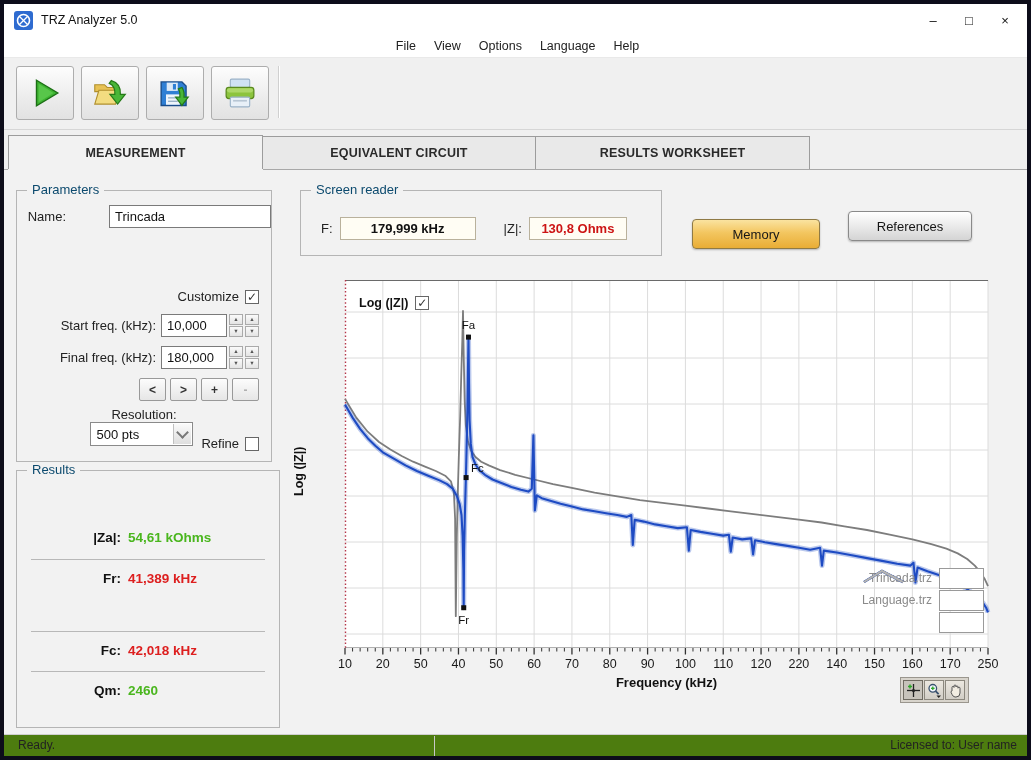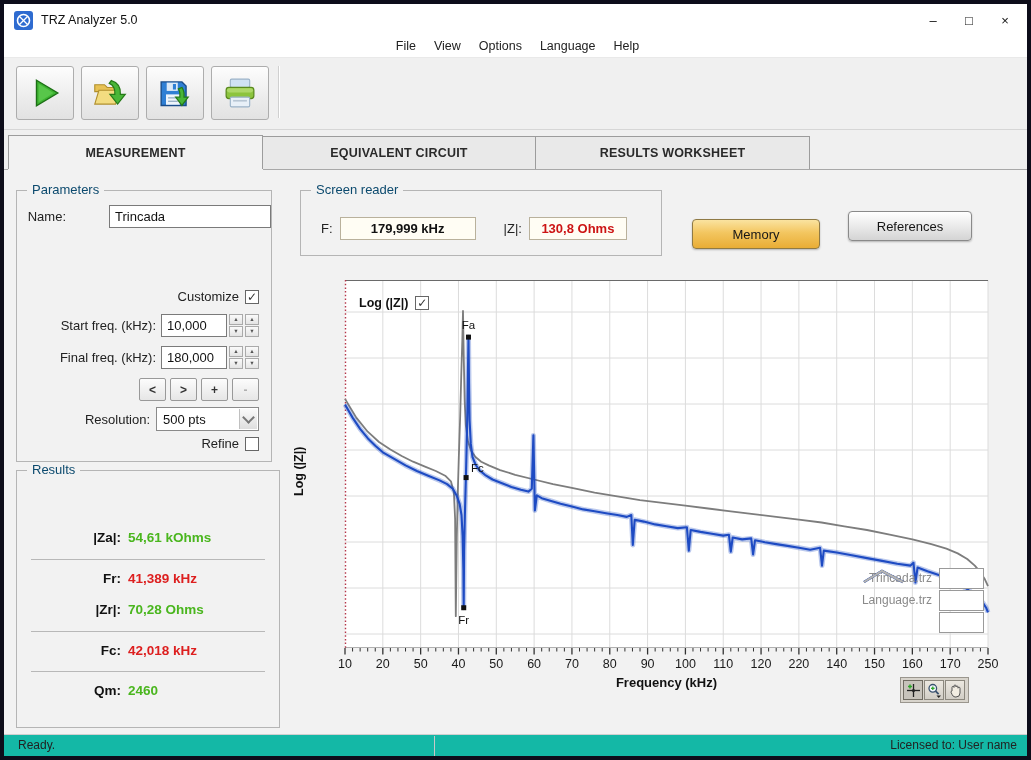--- a/index.html
+++ b/index.html
@@ -59,21 +59,21 @@
   .legend-row{display:flex;align-items:center;justify-content:flex-end;height:22px;}
   .legend-lbl{font-size:12px;color:#8a8a8a;margin-right:7px;}
   .legend-box{width:45px;height:21px;box-sizing:border-box;border:1px solid #9a9a9a;background:#fff;}
   .tick-labels{position:absolute;height:16px;}
   .tick-label{position:absolute;transform:translateX(-50%);font-size:12.5px;color:#1a1a1a;top:0;}
   .xlabel{position:absolute;text-align:center;font-size:13px;font-weight:bold;color:#111;}
   .chart-toolbar{position:absolute;display:flex;background:#d8d4cc;border:1px solid #9a968e;padding:2px;}
   .ct-btn{width:20px;height:20px;box-sizing:border-box;border:1px solid #8c887e;background:linear-gradient(#ece8e0,#d2cec6);display:flex;align-items:center;justify-content:center;margin-right:1px;}
   .ct-btn.pressed{background:#c7c3bb;border-color:#6f6b61;}
   
-  .statusbar{position:relative;height:22px;background:#14b8a6;border-top:1px solid #cfcfcf;font-size:12px;color:#222;}
+  .statusbar{position:relative;height:22px;background:#4d7c0f;border-top:1px solid #cfcfcf;font-size:12px;color:#222;}
   .status-left{position:absolute;left:14px;top:3px;}
   .status-right{position:absolute;right:10px;top:3px;}
   .status-div{position:absolute;left:430px;top:1px;bottom:1px;width:1px;background:#c8c8c8;}
 </style>
 </head>
 <body>
 
 <div class="window">
 
   <div class="titlebar">
@@ -190,21 +190,21 @@
         </span>
       </div>
 
       <div class="row" style="top:187px;justify-content:flex-end;padding-right:12px;">
         <span class="nav-btn">&lt;</span>
         <span class="nav-btn">&gt;</span>
         <span class="nav-btn">+</span>
         <span class="nav-btn disabled">-</span>
       </div>
 
-      <div class="row" style="top:216px;">
+      <div class="row" style="top:216px;flex-direction:column;">
         <span class="lbl" style="flex:1">Resolution:</span>
         <span class="dropdown" style="width:103px;height:24px;margin-left:6px;margin-right:12px;">
           <span>500 pts</span>
           <span class="dd-btn">
               <span class="chev"></span>
             </span>
         </span>
       </div>
 
       <div class="row" style="top:245px;justify-content:flex-end;padding-right:12px;">
@@ -216,24 +216,20 @@
     <div class="groupbox" style="left:12px;top:300px;width:264px;height:258px;">
       <span class="gb-title">Results</span>
       <div class="res-row" style="top:59px;">
           <span class="res-lbl">|Za|:</span>
           <span class="res-val" style="color: rgb(74, 182, 30); font-weight: bold;">54,61 kOhms</span>
         </div>
       <div class="sep-line" style="top:88px;"></div>
       <div class="res-row" style="top:100px;">
           <span class="res-lbl">Fr:</span>
           <span class="res-val" style="color: rgb(221, 31, 31); font-weight: bold;">41,389 kHz</span>
-        </div>
-      <div class="res-row" style="top:131px;">
-          <span class="res-lbl">|Zr|:</span>
-          <span class="res-val" style="color: rgb(74, 182, 30); font-weight: bold;">70,28 Ohms</span>
         </div>
       <div class="sep-line" style="top:160px;"></div>
       <div class="res-row" style="top:172px;">
           <span class="res-lbl">Fc:</span>
           <span class="res-val" style="color: rgb(221, 31, 31); font-weight: bold;">42,018 kHz</span>
         </div>
       <div class="sep-line" style="top:200px;"></div>
       <div class="res-row" style="top:212px;">
           <span class="res-lbl">Qm:</span>
           <span class="res-val" style="color: rgb(74, 182, 30); font-weight: bold;">2460</span>

